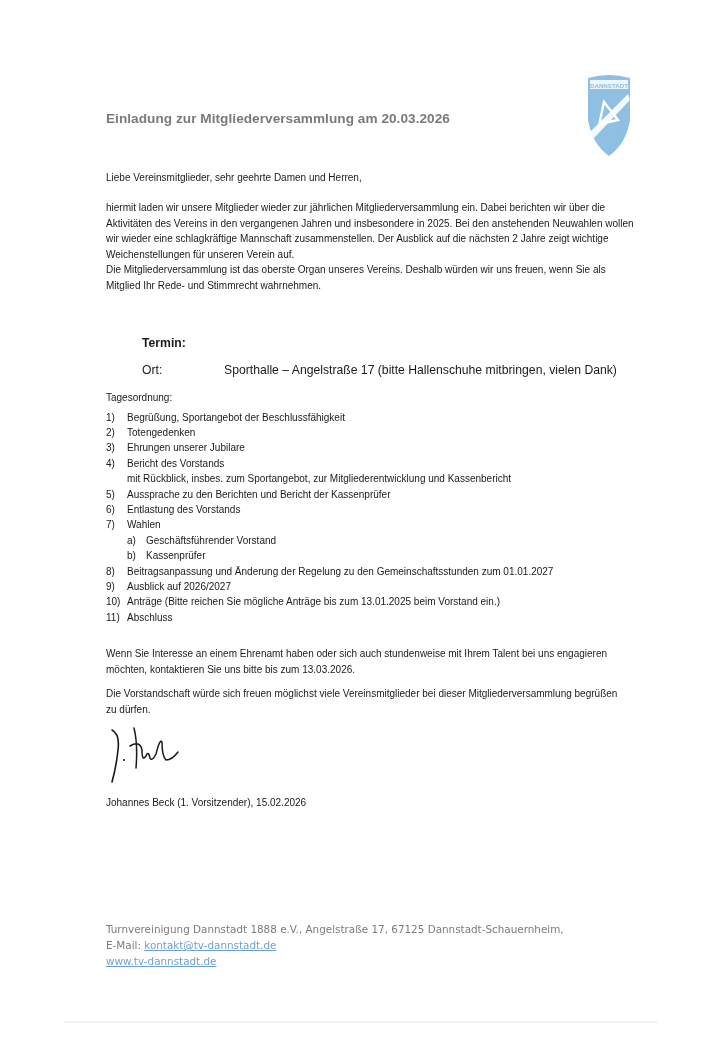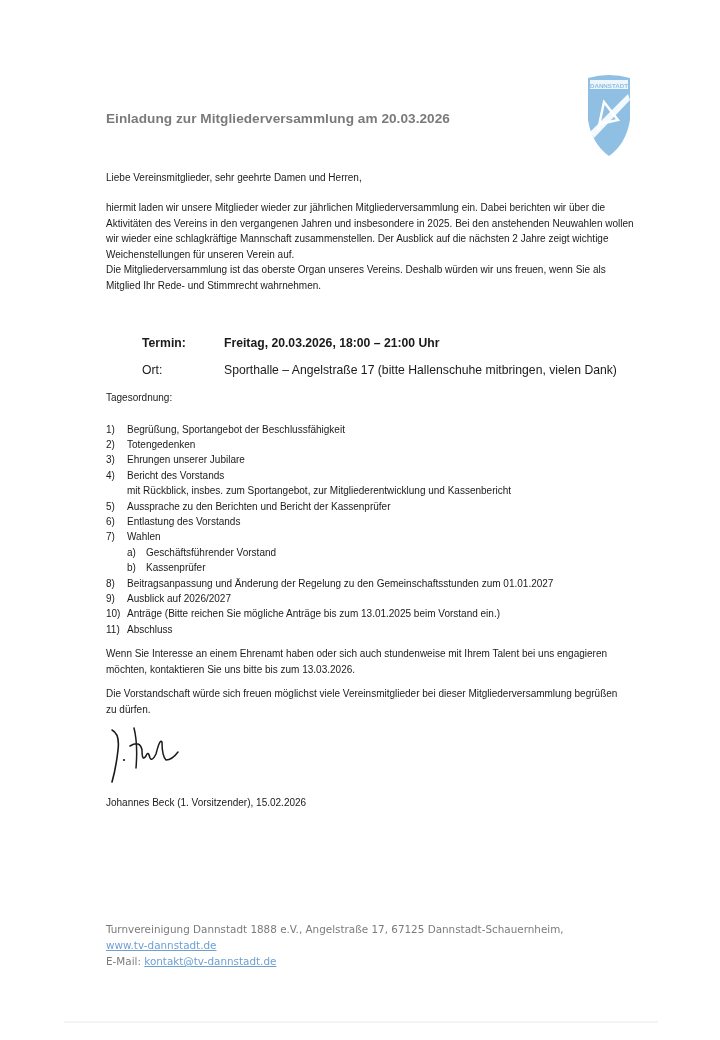--- a/index.html
+++ b/index.html
@@ -15,21 +15,21 @@
     }
     .text { position: absolute; left: 106px; font-size: 10px; line-height: 15.5px; color: #1a1a1a; }
     .greeting { top: 170px; }
     .intro { top: 200px; width: 530px; }
     .intro p { margin: 0; }
     .row { position: absolute; left: 106px; font-size: 12.2px; display: flex; margin-left: 36px; }
     .row .lbl { width: 82px; }
     .row-termin { top: 336px; font-weight: bold; }
     .row-ort { top: 363px; }
     .agenda { top: 390px; width: 540px; }
-    .agenda .head { margin-bottom: 16px; }
+    .agenda .head { margin-bottom: 4px; }
     .agenda ol { list-style: none; margin: 0; padding: 0; }
     .agenda li { display: flex; line-height: 15.4px; }
     .agenda .num { width: 21px; flex-shrink: 0; }
     .agenda .sub { display: block; }
     .agenda .sublist { margin: 0; padding: 0; list-style: none; }
     .agenda .sublist li { padding-left: 0; }
     .agenda .sublist .num { width: 19px; }
     .volunteer { top: 646px; width: 520px; }
     .closing { top: 686px; width: 520px; }
     .signature { position: absolute; left: 106px; top: 722px; width: 80px; height: 64px; }
@@ -59,21 +59,20 @@
 
   <div class="text greeting">Liebe Vereinsmitglieder, sehr geehrte Damen und Herren,</div>
 
   <div class="text intro">
     <p>hiermit laden wir unsere Mitglieder wieder zur jährlichen Mitgliederversammlung ein. Dabei berichten wir über die Aktivitäten des Vereins in den vergangenen Jahren und insbesondere in 2025. Bei den anstehenden Neuwahlen wollen wir wieder eine schlagkräftige Mannschaft zusammenstellen. Der Ausblick auf die nächsten 2 Jahre zeigt wichtige Weichenstellungen für unseren Verein auf.</p>
     <p>Die Mitgliederversammlung ist das oberste Organ unseres Vereins. Deshalb würden wir uns freuen, wenn Sie als Mitglied Ihr Rede- und Stimmrecht wahrnehmen.</p>
   </div>
 
   <div class="row row-termin">
     <span class="lbl">Termin:</span>
-    <span>Freitag, 20.03.2026, 18:00 – 21:00 Uhr</span>
   </div>
 
   <div class="row row-ort">
     <span class="lbl">Ort:</span>
     <span>Sporthalle – Angelstraße 17 (bitte Hallenschuhe mitbringen, vielen Dank)</span>
   </div>
 
   <div class="text agenda">
     <div class="head">Tagesordnung:</div>
     <ol>
@@ -145,18 +144,18 @@
   <svg class="signature" viewBox="0 0 80 64">
     <path d="M6 8 Q14 12 12 28 Q10 46 6 60" fill="none" stroke="#1a1a1a" stroke-width="1.6" stroke-linecap="round"></path>
     <circle cx="18" cy="38" r="1.1" fill="#1a1a1a"></circle>
     <path d="M28 6 Q32 22 30 46 M24 24 Q34 18 36 28 Q36 40 40 34 Q42 28 44 36 Q46 40 50 32 Q54 16 56 20 Q56 34 60 38 Q66 38 72 30" fill="none" stroke="#1a1a1a" stroke-width="1.5" stroke-linecap="round" stroke-linejoin="round"></path>
   </svg>
 
   <div class="text signer">Johannes Beck (1. Vorsitzender), 15.02.2026</div>
 
   <div class="footer">
     <div>Turnvereinigung Dannstadt 1888 e.V., Angelstraße 17, 67125 Dannstadt-Schauernheim,</div>
+    <div><span>E-Mail: </span><a>kontakt@tv-dannstadt.de</a></div>
     <div><a>www.tv-dannstadt.de</a></div>
-    <div><span>E-Mail: </span><a>kontakt@tv-dannstadt.de</a></div>
   </div>
 
   <div class="page-edge"></div>
 </div>
 
 </body></html>

